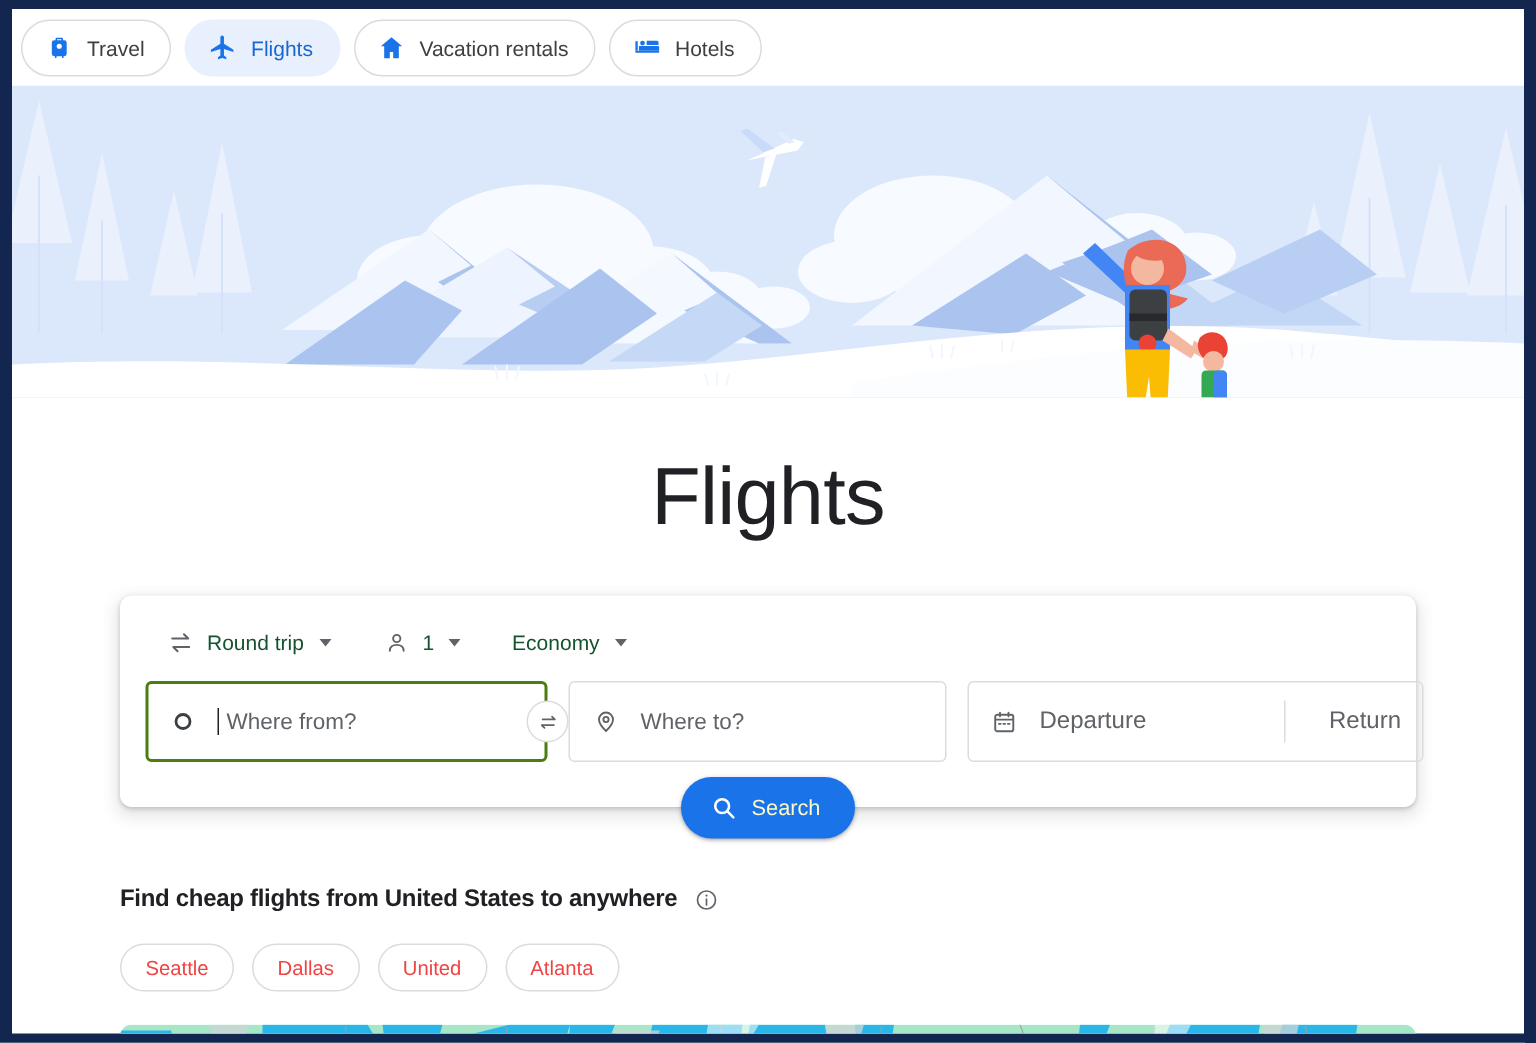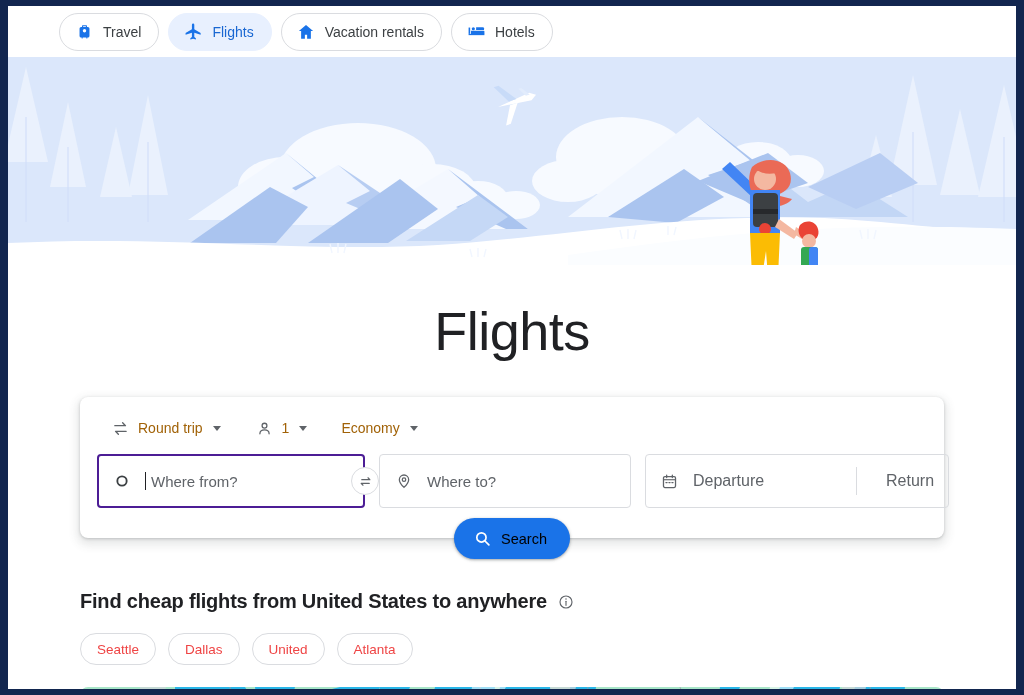--- a/index.html
+++ b/index.html
@@ -20,21 +20,20 @@
   
   #topnav {
     height: 51px;
     display: flex;
     align-items: center;
     gap: 9px;
     padding-left: 6px;
     background: #fff;
     position: relative;
     z-index: 5;
-    margin-left: 45px;
   }
   .navchip {
     display: flex; align-items: center; gap: 9px;
     height: 38px; padding: 0 17px 0 15px;
     border: 1px solid #dadce0; border-radius: 19px;
     background: #fff;
     font-size: 14px; color: #3c4043; white-space: nowrap;
     cursor: pointer;
   }
   .navchip.selected { background: #e8f0fe; border-color: #e8f0fe; color: #1967d2; }
@@ -66,21 +65,21 @@
     padding: 17px 17px 30px 17px;
     position: relative;
   }
   #optionsrow {
     display: flex; align-items: center; gap: 4px;
     height: 28px; margin-bottom: 12px; padding-left: 8px;
   }
   .optbtn {
     display: flex; align-items: center; gap: 8px;
     height: 28px; padding: 0 6px; border: none; background: transparent;
-    font-size: 14px; color: #a16207; cursor: pointer; border-radius: 4px;
+    font-size: 14px; color: #14532d; cursor: pointer; border-radius: 4px;
     font-family: inherit;
   }
   .caret {
     width: 0; height: 0; margin-left: 2px;
     border-left: 4.5px solid transparent;
     border-right: 4.5px solid transparent;
     border-top: 5px solid #5f6368;
   }
   .optsep { width: 14px; }
 
@@ -93,21 +92,21 @@
     background: #fff;
     display: flex; align-items: center;
     padding: 0 14px;
     gap: 14px;
     font-size: 15px; color: #5f6368;
     cursor: text;
     position: relative;
   }
   #fromfield {
     flex: 0 0 268px;
-    border: 2px solid #4c1d95;
+    border: 2px solid #4d7c0f;
     border-radius: 4px;
     padding-left: 13px;
     z-index: 2;
   }
   #tofield { flex: 0 0 252px; margin-left: 14px; }
   .caret-bar {
     display: inline-block; width: 1px; height: 18px; background: #202124;
     margin-right: -9px; position: relative; top: 0px;
   }
   #swapbtn {
@@ -133,31 +132,31 @@
   #datedivider { width: 1px; height: 28px; background: #dadce0; }
   #return { padding-left: 15px; }
 
   #searchbtnwrap {
     position: absolute; left: 0; right: 0; bottom: -21px;
     display: flex; justify-content: center;
   }
   #searchbtn {
     display: flex; align-items: center; gap: 9px;
     height: 41px; padding: 0 23px 0 19px;
-    background: #1a73e8; color: #000000;
+    background: #1a73e8; color: #fef9c3;
     border: none; border-radius: 21px;
     font-size: 14.5px; font-family: inherit;
     cursor: pointer;
     box-shadow: 0 1px 2px rgba(60,64,67,.3), 0 1px 3px 1px rgba(60,64,67,.15);
   }
 
   
   #cheapsec { padding: 0 72px; margin-top: 52px; }
   #cheaphead { display: flex; align-items: center; gap: 10px; }
-  #cheaptitle { font-size: 20px; font-weight: 700; color: #202124; letter-spacing: -0.2px; }
+  #cheaptitle { font-size: 16px; font-weight: 700; color: #202124; letter-spacing: -0.2px; }
   #citychips { display: flex; gap: 12px; margin-top: 20px; }
   .citychip {
     height: 32px; padding: 0 16px;
     border: 1px solid #dadce0; border-radius: 16px;
     background: #fff;
     display: flex; align-items: center;
     font-size: 13.5px; color: #ef4444; cursor: pointer;
     font-family: inherit;
   }
 

